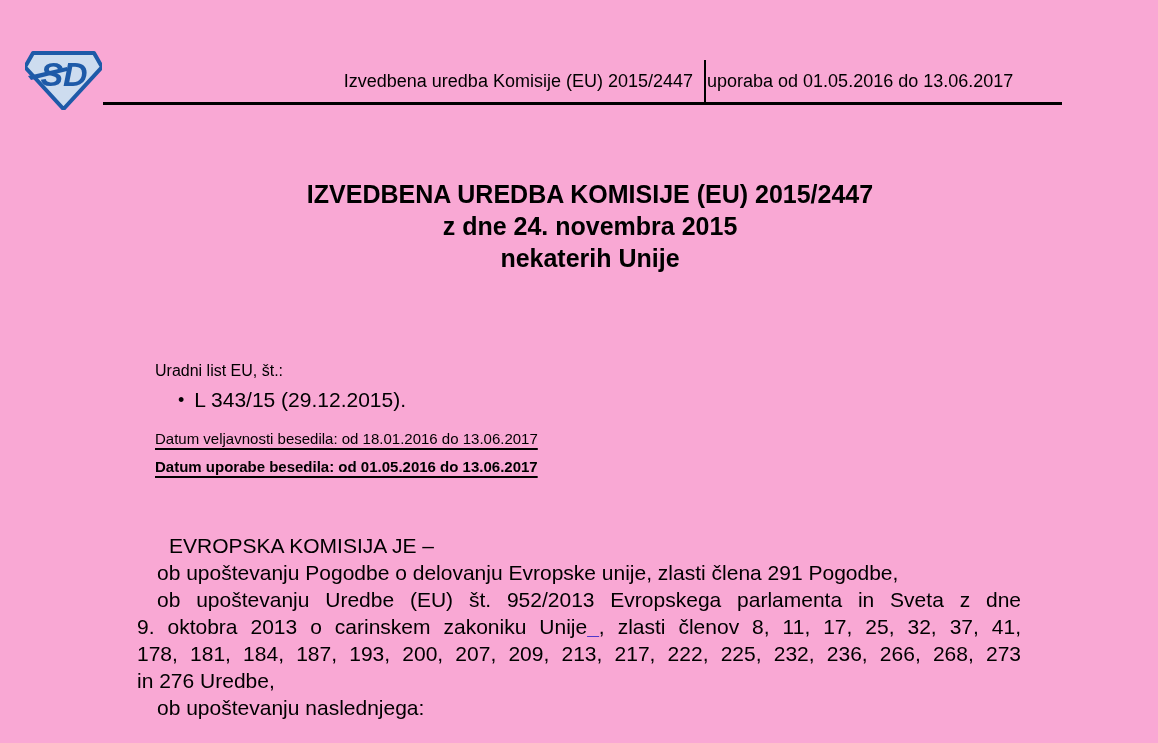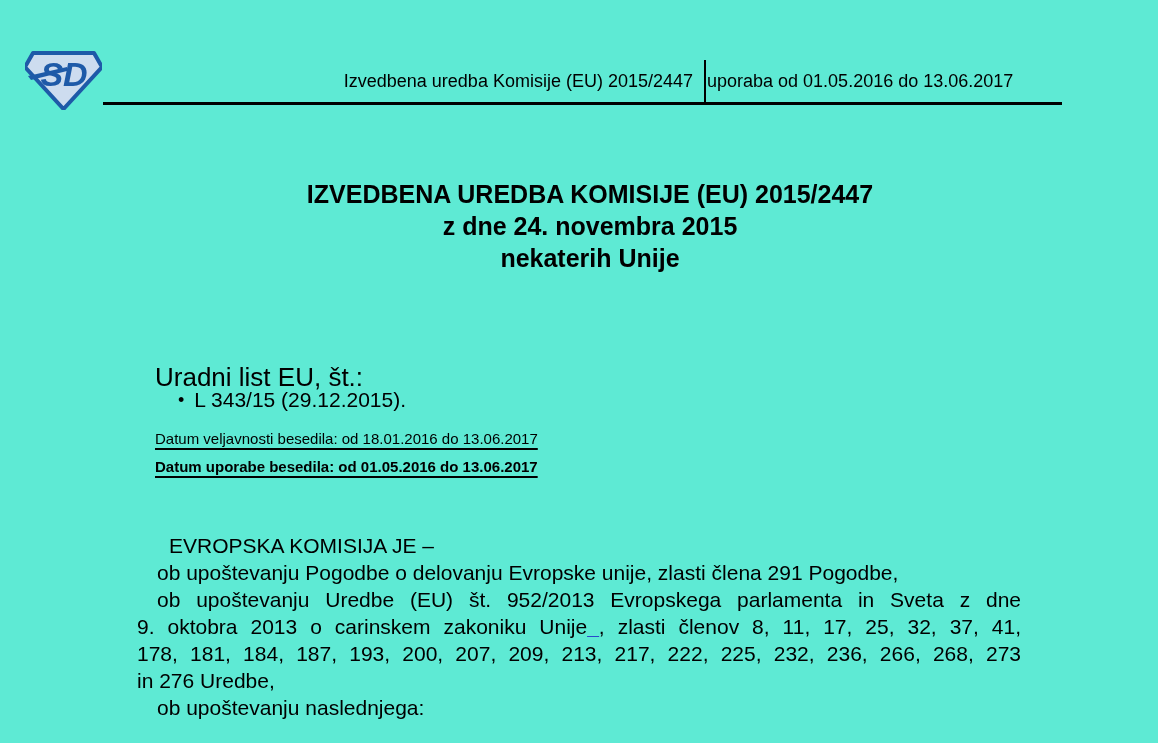--- a/index.html
+++ b/index.html
@@ -1,40 +1,40 @@
 <!DOCTYPE html>
 <html><head>
 <meta charset="utf-8">
 <style>
   * { margin:0; padding:0; box-sizing:border-box; }
   html,body { background:#ffffff; }
   .page {
     position:relative;
     width:1158px; height:743px;
     overflow:hidden;
-    background:#5eead4;
+    background:#f9a8d4;
     font-family:"Liberation Sans", sans-serif;
     color:#000;
   }
   .logo { position:absolute; left:25px; top:50px; width:77px; height:60px; }
   .header-row {
     position:absolute; left:103px; top:60px; width:959px; height:45px;
     border-bottom:3px solid #000;
     display:flex; align-items:center;
     font-size:18px;
   }
   .hcell { display:flex; align-items:center; height:100%; }
   .hcell.left  { width:601px; justify-content:flex-end; padding-right:11px; }
   .hcell.right { flex:1; padding-left:1px; }
   .hdivider { width:2px; height:100%; background:#000; }
   .title {
     position:absolute; left:148px; top:178px; width:884px;
     text-align:center; font-size:25px; font-weight:bold; line-height:32px;
   }
-  .uradni { position:absolute; left:155px; top:362px; font-size:26px; }
+  .uradni { position:absolute; left:155px; top:362px; font-size:16px; }
   .bullet-line { position:absolute; left:178px; top:388px; font-size:21px;text-align:center; }
   .bullet-line .bullet { font-size:18px; margin-right:10px; vertical-align:1px; }
   .dates { position:absolute; left:155px; top:425px; font-size:15px; line-height:28px; }
   .u { text-decoration:underline; text-decoration-thickness:2px; text-underline-offset:4px; }
   .b { font-weight:bold; }
   .body { position:absolute; left:137px; top:532px; width:884px; font-size:21px; line-height:27px; }
   .bl { white-space:normal; }
   .bl.just { text-align:justify; text-align-last:justify; }
   .indent1 { text-indent:20px; }
   .indent2 { text-indent:32px; }

